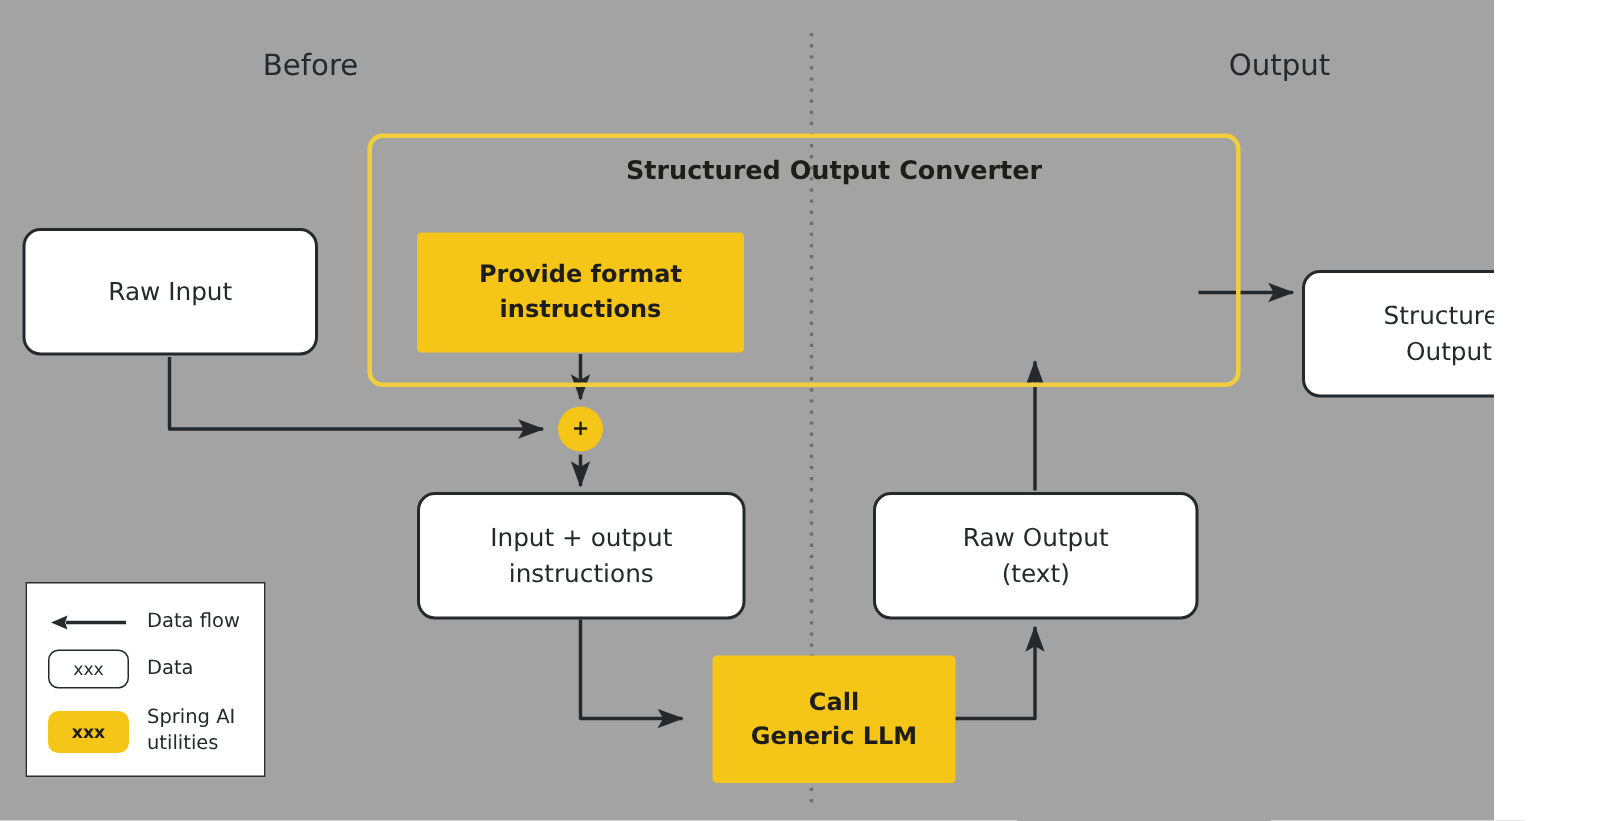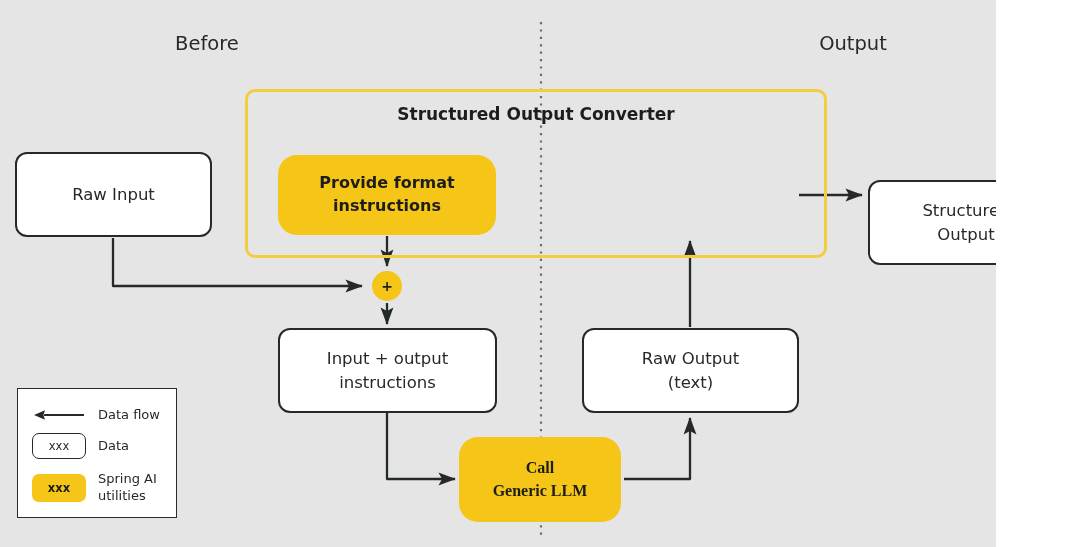--- a/index.html
+++ b/index.html
@@ -4,21 +4,21 @@
 <style>
   html, body {
     margin: 0;
     padding: 0;
     background: #ffffff;
   }
   #canvas {
     position: relative;
     width: 996px;
     height: 547px;
-    background: #e5e5e5;
+    background: #a3a3a3;
     font-family: "DejaVu Sans", "Liberation Sans", sans-serif;
     overflow: hidden;
   }
   svg.layer {
     position: absolute;
     left: 0;
     top: 0;
     width: 1080px;
     height: 547px;
     pointer-events: none;
@@ -36,21 +36,21 @@
     border: 2px solid #26292b;
     border-radius: 12px;
     color: #26292b;
     font-size: 16.5px;
     line-height: 1.45;
     font-weight: 400;
   }
   .util-box {
     background: #F5C518;
     border: none;
-    border-radius: 19px;
+    border-radius: 3px;
     color: #1d1d1b;
     font-size: 16px;
     line-height: 1.42;
     font-weight: 700;
   }
   .converter-frame {
     position: absolute;
     box-sizing: border-box;
     border: 3px solid #F2CE3E;
     border-radius: 10px;
@@ -168,40 +168,40 @@
 
     <path d="M690,327 L690,241" fill="none" stroke="#26292b" stroke-width="2.3" marker-end="url(#arrowhead)"></path>
 
     <path d="M799,195 L862,195" fill="none" stroke="#26292b" stroke-width="2.3" marker-end="url(#arrowhead)"></path>
   </svg>
 
   <div class="phase-label" style="left:127px; top:32px; width:160px;">Before</div>
   <div class="phase-label" style="left:773px; top:32px; width:160px;">Output</div>
 
   <div class="converter-frame" style="left:245px; top:89px; width:582px; height:169px;"></div>
-  <div class="converter-title" style="left:245px; top:104px; width:582px;">Structured Output Converter</div>
+  <div class="converter-title" style="left:245px; top:104px; width:582px;padding-left:20px;">Structured Output Converter</div>
 
   <div class="node data-box" style="left:15px; top:152px; width:197px; height:85px; white-space:pre-line;text-align:center;">Raw Input</div>
 
   <div class="node util-box" style="left:278px; top:155px; width:218px; height:80px; white-space:pre-line;">Provide format
 instructions</div>
 
 
   <div class="node data-box" style="left:868px; top:152px; width:196px; height:85px; white-space:pre-line;margin-top:28px;">Structured
 Output</div>
 
   <div class="plus-node" style="left:372px; top:271px;">+</div>
 
   <div class="node data-box" style="left:278px; top:328px; width:219px; height:85px; white-space:pre-line;">Input + output
 instructions</div>
 
   <div class="node data-box" style="left:582px; top:328px; width:217px; height:85px; white-space:pre-line;">Raw Output
 (text)</div>
 
-  <div class="node util-box" style="left:459px; top:437px; width:162px; height:85px; white-space:pre-line;font-family:Liberation Serif, serif;">Call
+  <div class="node util-box" style="left:475px; top:437px; width:162px; height:85px; white-space:pre-line;">Call
 Generic LLM</div>
 
   <div class="legend">
 
     <div class="legend-row" style="left:14px; top:13px;">
       <span class="legend-arrow">
         <svg width="54" height="18" viewBox="0 0 54 18">
           <line x1="52" y1="9" x2="12" y2="9" stroke="#26292b" stroke-width="2.2"></line>
           <path d="M2,9 L13,4.3 L11.4,9 L13,13.7 Z" fill="#26292b"></path>
         </svg>

